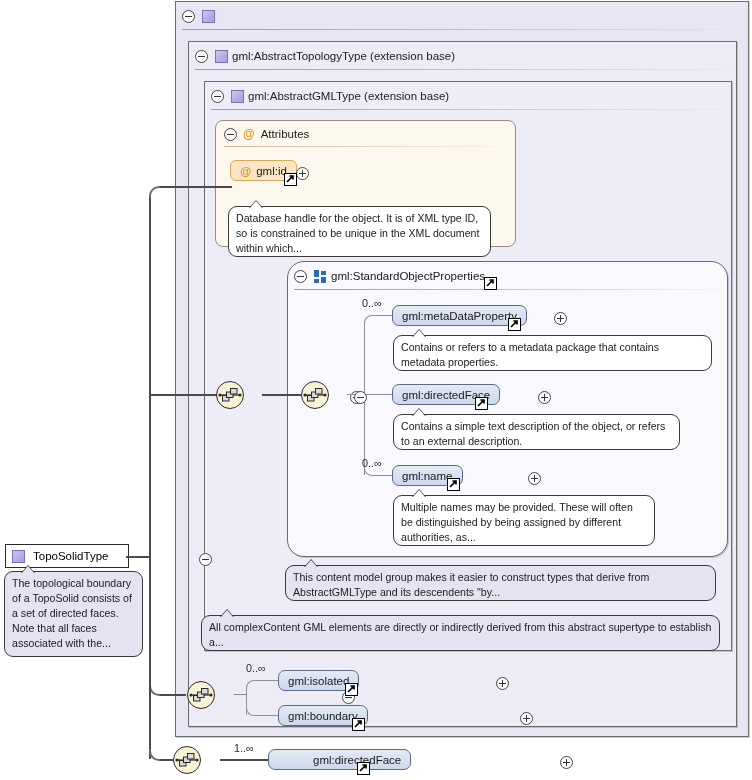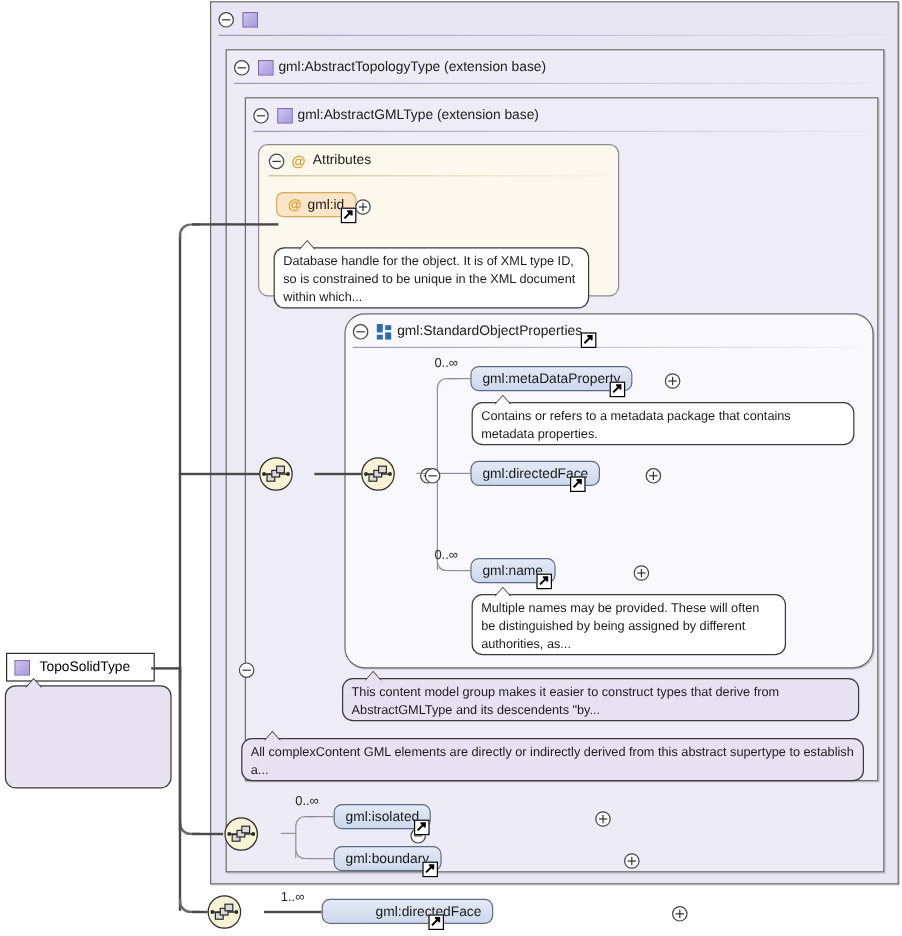--- a/index.html
+++ b/index.html
@@ -353,20 +353,25 @@
   <div class="capsule" style="left:392px; top:384px;">
     <span>gml:directedFace</span>
   </div>
   <span class="toggle plus abs" style="left:486px; top:388px;"></span>
   <div class="extlink" style="left:475px; top:397px;">
     <svg width="10" height="10" viewBox="0 0 10 10">
       <path d="M2 8 L8 2 M4.4 2 L8 2 L8 5.6" stroke="#000" stroke-width="1.7" fill="none"></path>
       <path d="M8 2 L5 3 L7 5 Z" fill="#000"></path>
     </svg>
   </div>
+  <div class="bubble" style="left:393px; top:414px; width:287px; height:36px;">
+    <span class="tail" style="left:18px;"></span>
+    <span class="tail2" style="left:18px;"></span>
+    <span>Contains a simple text description of the object, or refers to an external description.</span>
+  </div>
 
   
   <div class="card" style="left:362px; top:457px;">0..∞</div>
   <div class="capsule" style="left:392px; top:465px;justify-content:center;">
     <span>gml:name</span>
   </div>
   <span class="toggle plus abs" style="left:458px; top:469px;"></span>
   <div class="extlink" style="left:447px; top:478px;">
     <svg width="10" height="10" viewBox="0 0 10 10">
       <path d="M2 8 L8 2 M4.4 2 L8 2 L8 5.6" stroke="#000" stroke-width="1.7" fill="none"></path>
@@ -396,20 +401,21 @@
   
   <div class="rootbox" style="left:5px; top:544px; width:124px;">
     <span class="sq-type"></span>
     <span class="lbl">TopoSolidType</span>
   </div>
   <span class="toggle abs" style="left:112px; top:550px;"></span>
 
   <div class="bubble violet" style="left:4px; top:571px; width:139px; height:86px;">
     <span class="tail" style="left:16px;"></span>
     <span class="tail2" style="left:16px;"></span>
+    <span>The topological boundary of a TopoSolid consists of a set of directed faces. Note that all faces associated with the...</span>
   </div>
 
   
   
   <div class="ln h thick" style="left:126px; top:556px; width:24px; height:2px;"></div>
   
   <div class="ln v thick" style="left:149px; top:195px; height:372px; width:2px;"></div>
   
   <div class="lnbox" style="left:149px; top:186px; width:18px; height:12px; border-bottom:none; border-top-left-radius:10px; border-width:2px;"></div>
   <div class="ln h thick" style="left:160px; top:186px; width:72px; height:2px;"></div>

